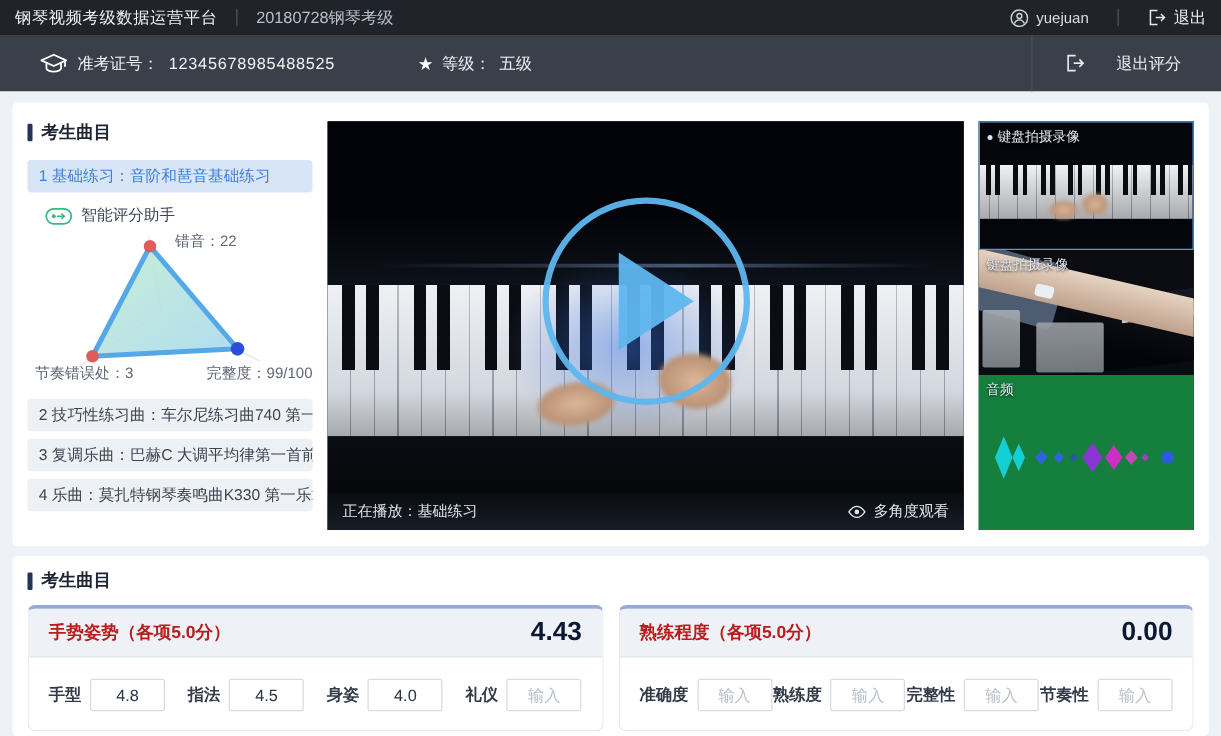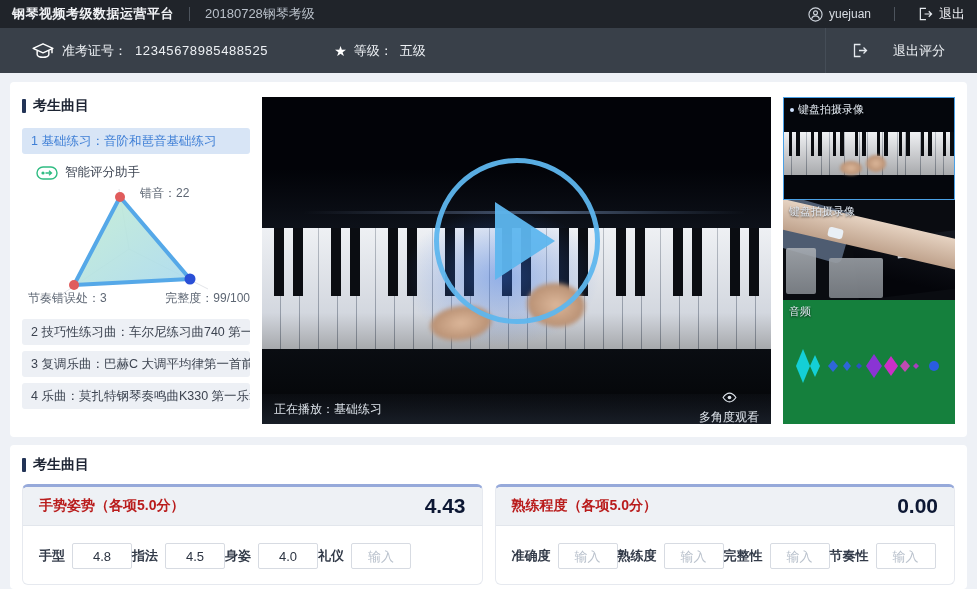--- a/index.html
+++ b/index.html
@@ -1,21 +1,21 @@
 <!DOCTYPE html>
 <html><head>
 <meta charset="utf-8">
 <style>
   * { box-sizing: border-box; margin: 0; padding: 0; }
   html,body { width: 977px; height: 589px; overflow: hidden; }
   body { background:#eef1f6; font-family:"Liberation Sans","DejaVu Sans",sans-serif; }
 
   
   .topbar { height:28px; background:#20242a; display:flex; align-items:center; padding:0 12px; color:#f0f2f5; font-size:13px; }
-  .tb-title { font-weight:bold; letter-spacing:.5px; }
+  .tb-title { font-weight:normal; letter-spacing:.5px; }
   .tb-div { width:1px; height:14px; background:#4d545d; margin:0 15px; }
   .tb-session { color:#b9c0c9; }
   .tb-right { margin-left:auto; display:flex; align-items:center; gap:8px; }
   .tb-user { display:flex; align-items:center; gap:6px; color:#d8dde4; font-size:12px; cursor:pointer; }
   .tb-logout { display:flex; align-items:center; gap:6px; cursor:pointer; }
   .icon-svg { display:block; }
 
   
   .subbar { height:45px; background:#394049; display:flex; align-items:center; padding:0 32px; color:#eef1f5; font-size:13px; }
   .sb-group { display:flex; align-items:center; gap:8px; }
@@ -52,21 +52,21 @@
   .p-blacks { position:absolute; left:0; right:0; top:0; height:56%;
     background:repeating-linear-gradient(90deg,transparent 0 12px,#0b0d12 12px 22px,transparent 22px 31px,#0b0d12 31px 41px,transparent 41px 57px); }
   .p-bottom { position:absolute; left:0; right:0; top:77%; bottom:0; background:linear-gradient(180deg,#0a0d12,#030406); }
   .blue-glow { position:absolute; left:26%; top:32%; width:42%; height:46%; background:radial-gradient(ellipse at center,rgba(55,115,230,.45),transparent 65%); }
   .hand { position:absolute; border-radius:50%; filter:blur(2px); background:radial-gradient(#dcb79a,#a97f62); }
   .hand-l { left:33%; top:64%; width:62px; height:34px; transform:rotate(-8deg); }
   .hand-r { left:52%; top:57%; width:58px; height:44px; transform:rotate(6deg); }
   .play-ring { position:absolute; left:50%; top:44%; transform:translate(-50%,-50%); width:166px; height:166px; border-radius:50%; border:5px solid rgba(94,182,238,.95); display:flex; align-items:center; justify-content:center; }
   .play-tri { width:0; height:0; border-left:60px solid rgba(94,182,238,.95); border-top:39px solid transparent; border-bottom:39px solid transparent; margin-left:16px; }
   .vbar { position:absolute; left:0; right:0; bottom:0; height:30px; display:flex; align-items:center; justify-content:space-between; padding:0 12px; color:#dfe5ec; font-size:12px; background:linear-gradient(180deg,rgba(22,26,34,.25),rgba(26,32,42,.92)); }
-  .multi { display:flex; align-items:center; gap:6px; cursor:pointer;flex-direction:column; }
+  .multi { display:flex; align-items:center; gap:6px; cursor:pointer; }
 
   
   .side { width:172px; flex:none; display:flex; flex-direction:column; background:#000; }
   .thumb { position:relative; overflow:hidden; cursor:pointer; }
   .thumb-label { position:absolute; top:4px; left:6px; z-index:5; display:flex; align-items:center; gap:4px; font-size:11px; color:#e3eaf3; text-shadow:0 1px 2px rgba(0,0,0,.8); }
   .rec-dot { width:4px; height:4px; border-radius:50%; background:#cfe2ff; }
   .thumb1 { height:103px; border:1px solid #4aa0e6; background:#04060c; }
   .t-keys { position:absolute; left:0; right:0; top:34%; height:42%; background:repeating-linear-gradient(90deg,#e9ebef 0 7px,#9aa1ac 7px 7.6px); }
   .t-keys::before { content:""; position:absolute; inset:0; background:linear-gradient(180deg,rgba(255,255,255,.3),rgba(0,0,0,.28)); }
   .t-blacks { position:absolute; left:0; right:0; top:0; height:55%; background:repeating-linear-gradient(90deg,transparent 0 4.6px,#0a0c10 4.6px 8.4px,transparent 8.4px 12px,#0a0c10 12px 15.8px,transparent 15.8px 22px); }
@@ -85,21 +85,21 @@
   .audio-wave { position:absolute; left:6px; top:44px; }
 
   
   .card2 { margin:8px 10px 0; height:144px; background:#fff; border-radius:4px; padding:11px 12px; }
   .card2 .sec-title { margin-bottom:10px; }
   .cards-row { display:flex; gap:12px; }
   .score-card { flex:1; border:1px solid #e6e9ef; border-top:3px solid #96a9da; border-radius:6px; overflow:hidden; background:#fff; }
   .sc-head { display:flex; justify-content:space-between; align-items:center; background:#eef1f5; padding:7px 16px; border-bottom:1px solid #e2e6ec; }
   .sc-title { font-size:14px; font-weight:bold; color:#b91c1c; }
   .sc-score { font-size:21px; font-weight:bold; color:#0c1733;text-align:center; }
-  .sc-body { display:flex; justify-content:flex-start; align-items:center; padding:17px 16px 15px; }
+  .sc-body { display:flex; justify-content:space-between; align-items:center; padding:17px 16px 15px; }
   .field { display:flex; align-items:center; gap:7px; }
   .f-label { font-size:13px; color:#333b49; font-weight:bold; }
   .f-input { width:60px; height:26px; border:1px solid #d7dbe2; border-radius:2px; text-align:center; font-size:13px; color:#2c3442; outline:none; background:#fff; }
   .f-input::placeholder { color:#b9c1cc; }
 </style>
 </head>
 <body>
 
 <header class="topbar">
   <span class="tb-title">钢琴视频考级数据运营平台</span>

